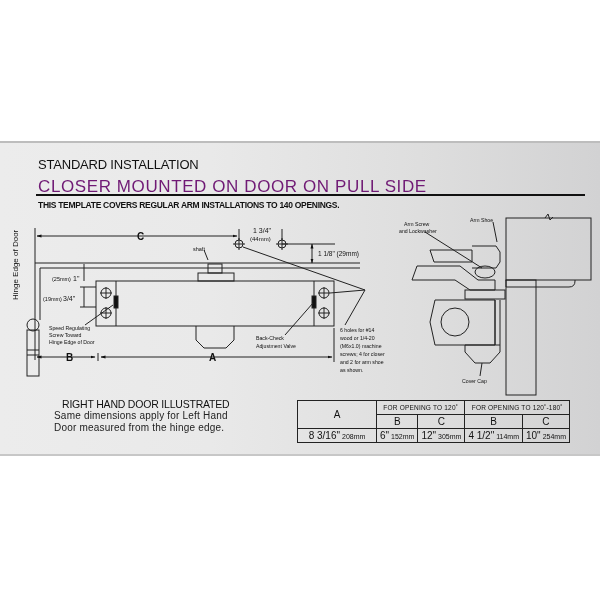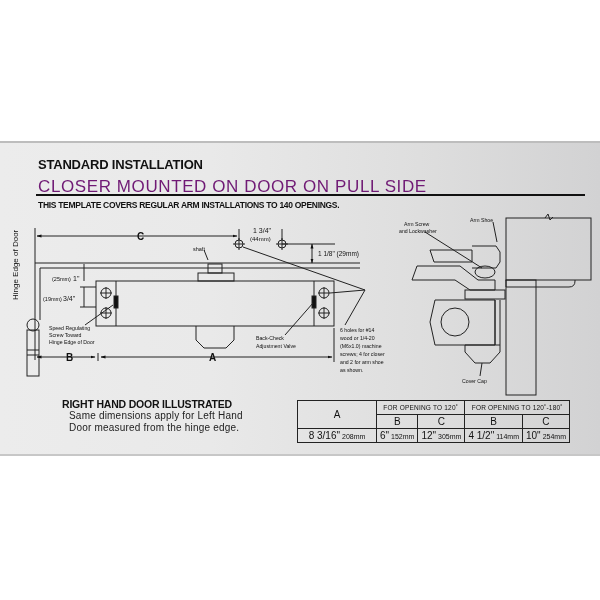--- a/index.html
+++ b/index.html
@@ -3,26 +3,26 @@
 <meta charset="utf-8">
 <style>
   html, body { margin:0; padding:0; background:#ffffff; }
   body { width:600px; height:600px; position:relative; overflow:hidden; font-family:"Liberation Sans", sans-serif; }
   .plate {
     position:absolute; left:0; top:141px; width:600px; height:315px;
     background:linear-gradient(90deg,#ececec 0%,#e9e9e9 35%,#dedede 70%,#d2d2d3 100%);
     border-top:2px solid #bdbdbd; border-bottom:2px solid #c7c7c7; box-sizing:border-box;
   }
   .txt { position:absolute; color:#111; white-space:nowrap; }
-  .title { left:38px; top:157px; font-weight:bold; font-size:13px; letter-spacing:-0.2px; }
+  .title { left:38px; top:157px; font-weight:normal; font-size:13px; letter-spacing:-0.2px; }
   .subtitle { left:38px; top:177px; font-size:17px; letter-spacing:0.6px; color:#701a75; }
   .rule { position:absolute; left:36px; top:194px; width:549px; height:2px; background:#111; }
   .coverage { left:38px; top:200px; font-weight:bold; font-size:8.5px; letter-spacing:-0.3px; }
-  .rh-title { left:62px; top:398px; font-weight:bold; font-size:10.5px; letter-spacing:-0.2px; }
-  .rh-body { left:69px; top:410px; font-size:10px; line-height:11.5px; color:#222; white-space:normal; width:190px; letter-spacing:0.2px; }
+  .rh-title { left:62px; top:398px; font-weight:normal; font-size:10.5px; letter-spacing:-0.2px; }
+  .rh-body { left:54px; top:410px; font-size:10px; line-height:11.5px; color:#222; white-space:normal; width:190px; letter-spacing:0.2px; }
   svg.draw { position:absolute; left:0; top:0; }
   .lbl { font-family:"Liberation Sans", sans-serif; fill:#111; }
   table.dims {
     position:absolute; left:297px; top:400px; border-collapse:collapse;
     font-family:"Liberation Sans", sans-serif; color:#111; background:transparent;
   }
   table.dims td { border:1.2px solid #222; text-align:center; padding:0 3px; height:13px; font-size:9px; }
   table.dims td.hdr-a { width:72px; font-size:10px; }
   table.dims td.grp { font-size:6.5px; letter-spacing:0.2px; }
   table.dims td.bc { font-size:10px; }

